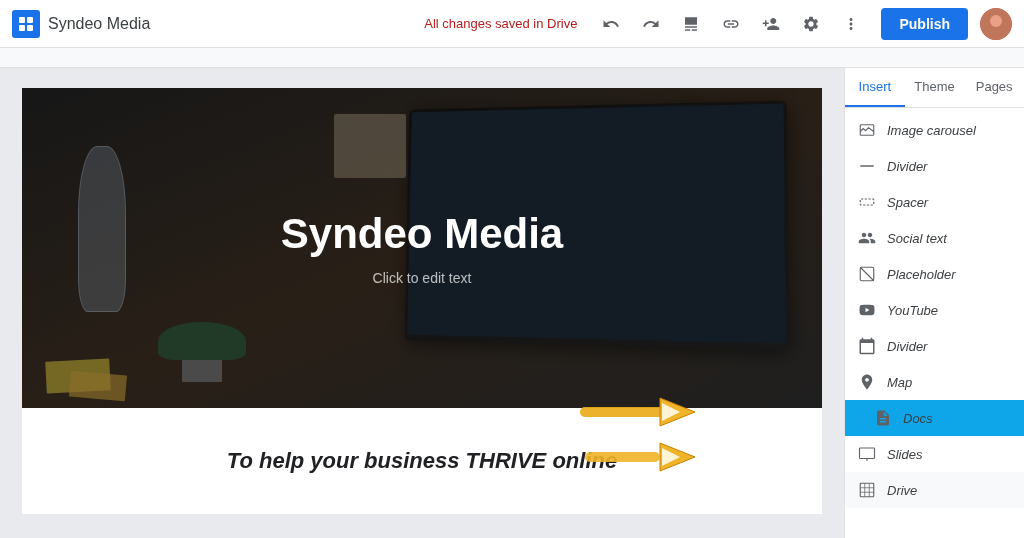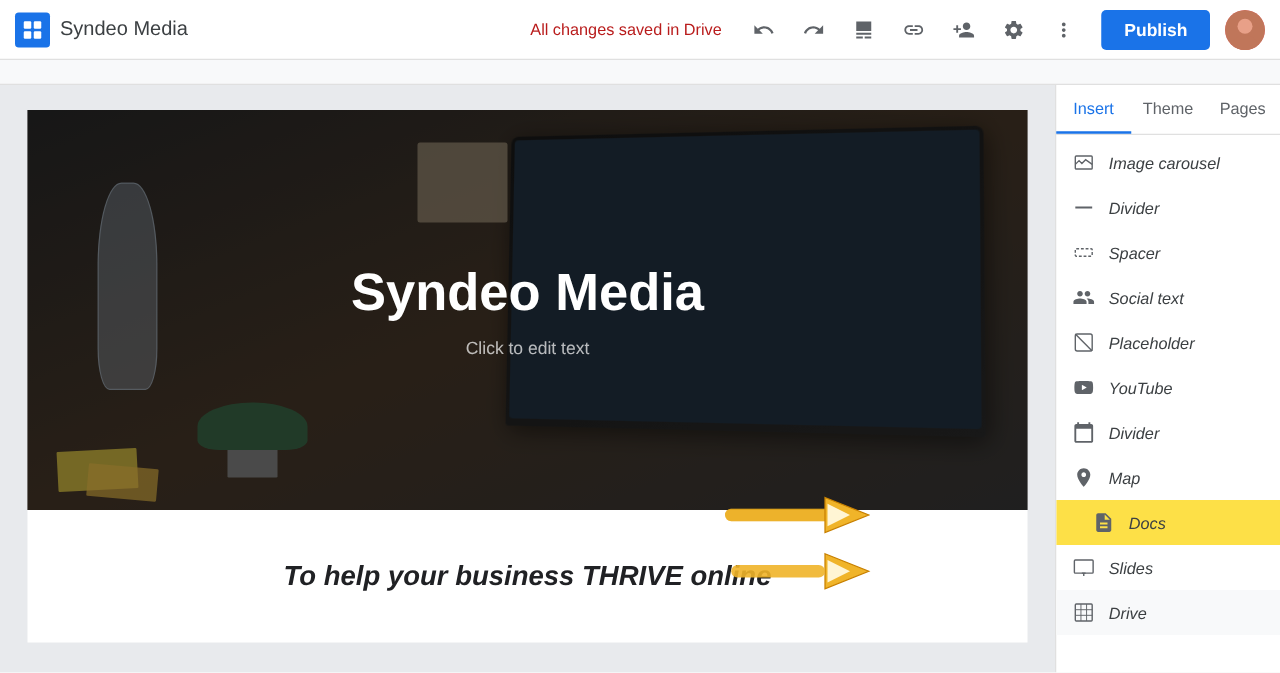--- a/index.html
+++ b/index.html
@@ -434,21 +434,21 @@
 
       <div class="panel-item">
         <div class="panel-item-icon">
           <svg width="18" height="18" viewBox="0 0 24 24" fill="#5f6368">
               <path d="M12 2C8.13 2 5 5.13 5 9c0 5.25 7 13 7 13s7-7.75 7-13c0-3.87-3.13-7-7-7zm0 9.5c-1.38 0-2.5-1.12-2.5-2.5s1.12-2.5 2.5-2.5 2.5 1.12 2.5 2.5-1.12 2.5-2.5 2.5z"></path>
             </svg>
         </div>
         <span class="panel-item-label">Map</span>
       </div>
 
-      <div class="panel-item" style="background:#fde047;padding-left:28px;">
+      <div class="panel-item" style="background:#0ea5e9;padding-left:28px;">
         <div class="panel-item-icon">
           <svg width="18" height="18" viewBox="0 0 24 24" fill="#5f6368">
               <path d="M14 2H6c-1.1 0-1.99.9-1.99 2L4 20c0 1.1.89 2 1.99 2H18c1.1 0 2-.9 2-2V8l-6-6zm2 16H8v-2h8v2zm0-4H8v-2h8v2zm-3-5V3.5L18.5 9H13z"></path>
             </svg>
         </div>
         <span class="panel-item-label">Docs</span>
       </div>
 
       <div class="panel-item">
         <div class="panel-item-icon">

